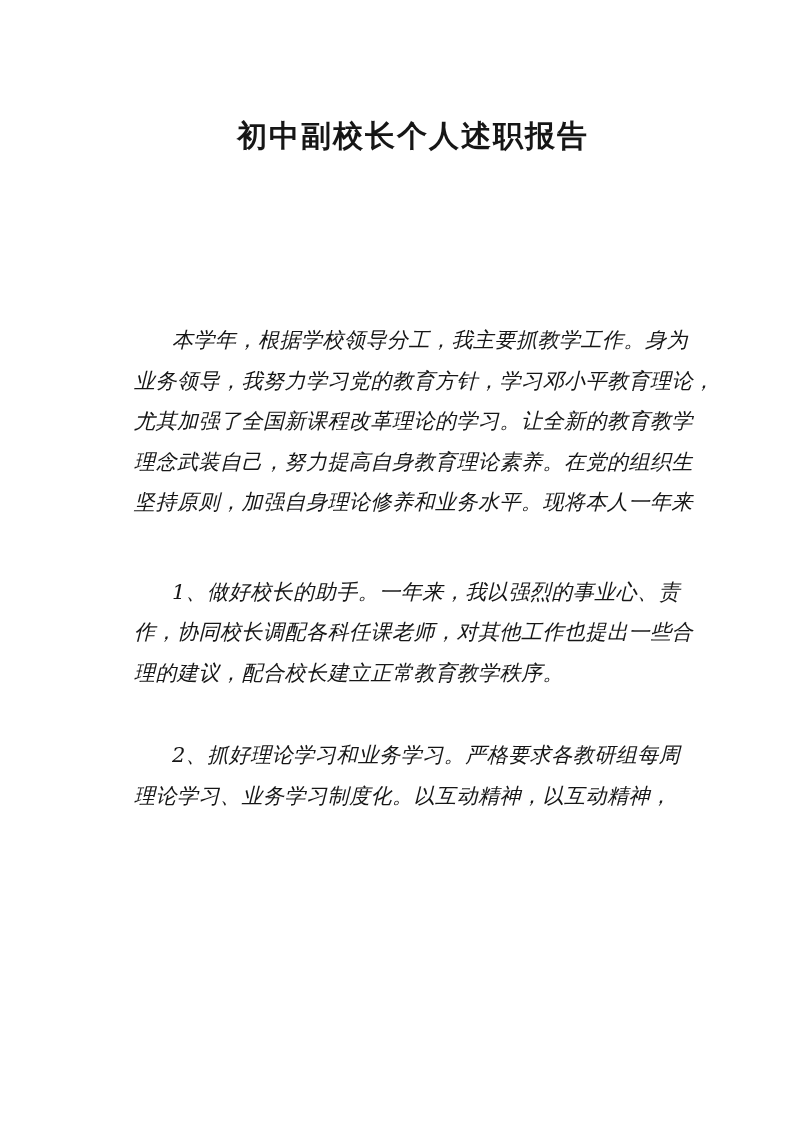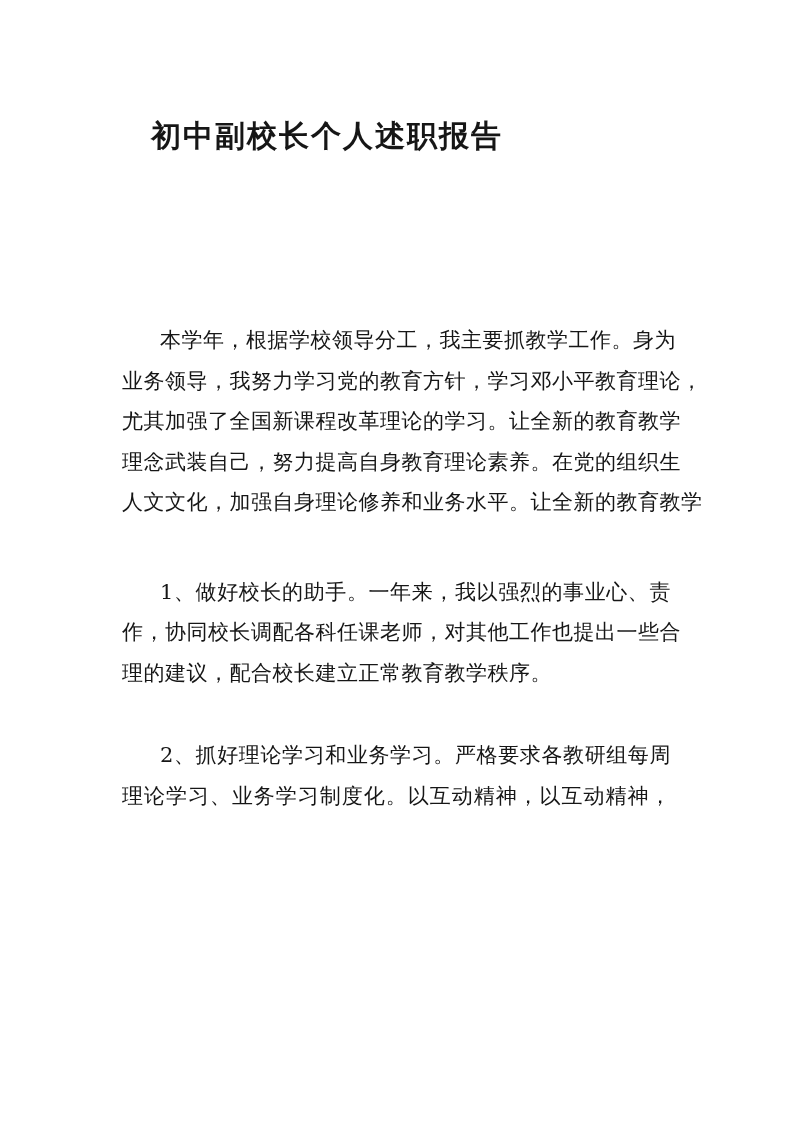--- a/index.html
+++ b/index.html
@@ -22,25 +22,26 @@
     padding: 0 118px 0 118px;
   }
   .doc-title {
     margin: 0;
     margin-top: 116px;
     padding-left: 33px; 
     font-size: 30px;
     line-height: 40px;
     font-weight: bold;
     letter-spacing: 2px;
-    text-align: left;
+    text-align: center;
     white-space: nowrap;
   }
   .para {
-    margin: 4px;
+    margin: 16px;
+    font-style: italic;
   }
   .para-1 { margin-top: 164px; }
   .para-2 { margin-top: 49px; }
   .para-3 { margin-top: 42px; }
   .line {
     font-size: 21px;
     line-height: 40.5px;
     letter-spacing: 0.5px;
     text-align: justify;
     text-align-last: justify;
@@ -59,21 +60,21 @@
 
 <div class="page">
 
   <h1 class="doc-title">初中副校长个人述职报告</h1>
 
   <div class="para para-1">
     <div class="line indent">本学年，根据学校领导分工，我主要抓教学工作。身为</div>
     <div class="line">业务领导，我努力学习党的教育方针，学习邓小平教育理论，</div>
     <div class="line">尤其加强了全国新课程改革理论的学习。让全新的教育教学</div>
     <div class="line">理念武装自己，努力提高自身教育理论素养。在党的组织生</div>
-    <div class="line">人文文化，加强自身理论修养和业务水平。让全新的教育教学</div>
+    <div class="line">坚持原则，加强自身理论修养和业务水平。现将本人一年来</div>
   </div>
 
   <div class="para para-2">
     <div class="line indent">1、做好校长的助手。一年来，我以强烈的事业心、责</div>
     <div class="line">作，协同校长调配各科任课老师，对其他工作也提出一些合</div>
     <div class="line last">理的建议，配合校长建立正常教育教学秩序。</div>
   </div>
 
   <div class="para para-3">
     <div class="line indent">2、抓好理论学习和业务学习。严格要求各教研组每周</div>

